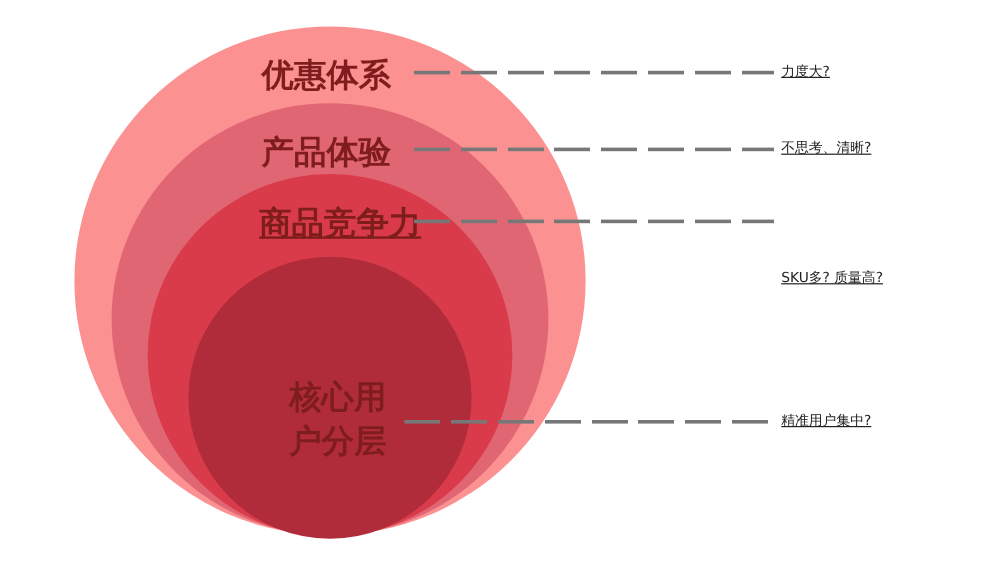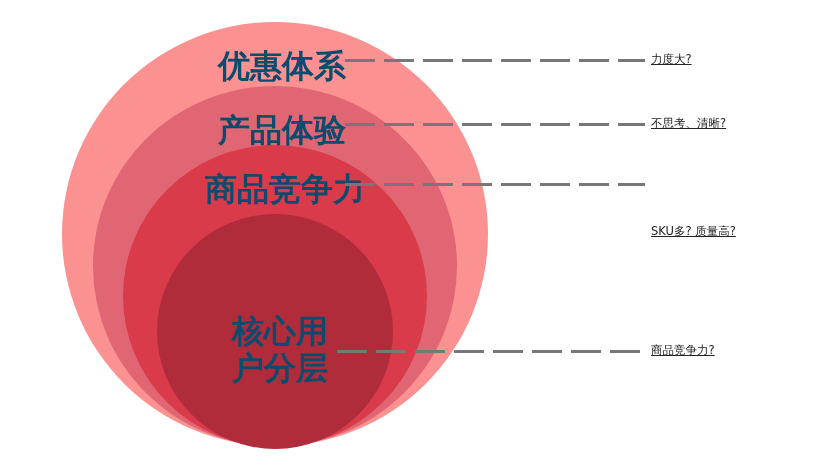--- a/index.html
+++ b/index.html
@@ -3,25 +3,25 @@
 <meta charset="utf-8">
 <style>
   html, body { margin: 0; padding: 0; background: #ffffff; }
   body { width: 820px; height: 470px; position: relative; overflow: hidden;
          font-family: "DejaVu Sans", "Liberation Sans", sans-serif; }
   .circle { position: absolute; border-radius: 50%; }
   .c1 { left: 62px; top: 22px; width: 426px; height: 424px; background: #fc9192; }
   .c2 { left: 93px; top: 86px; width: 364px; height: 360px; background: #e06673; }
   .c3 { left: 123px; top: 145px; width: 304px; height: 302px; background: #d93b4a; }
   .c4 { left: 157px; top: 214px; width: 236px; height: 235px; background: #b02c3a; }
-  .layer-label { position: absolute; color: #0c4a6e; font-weight: bold; font-size: 32px;
+  .layer-label { position: absolute; color: #7f1d1d; font-weight: bold; font-size: 27px;
                  white-space: nowrap; letter-spacing: 0px; }
   .l1 { left: 218px; top: 45px; }
   .l2 { left: 218px; top: 109px; }
-  .l3 { left: 205px; top: 168px; }
+  .l3 { left: 216px; top: 168px; text-decoration: underline; }
   .l4 { left: 232px; top: 313px; line-height: 37px; width: 90px; text-align: right; }
   .dash { position: absolute; height: 3px;
           background-image: repeating-linear-gradient(to right, #777777 0, #777777 30px, transparent 30px, transparent 39px); }
   .d1 { left: 345px; top: 59px; width: 300px; }
   .d2 { left: 345px; top: 123px; width: 300px; }
   .d3 { left: 345px; top: 183px; width: 300px; }
   .d4 { left: 337px; top: 350px; width: 308px; }
   .note { position: absolute; left: 651px; font-size: 11.5px; color: #222222; white-space: nowrap; text-decoration: underline; }
   .n1 { top: 52px; }
   .n2 { top: 116px; }
@@ -45,13 +45,13 @@
 </div>
 
 <div class="dash d1"></div>
 <div class="dash d2"></div>
 <div class="dash d3"></div>
 <div class="dash d4"></div>
 
 <div class="note n1">力度大?</div>
 <div class="note n2">不思考、清晰?</div>
 <div class="note n3">SKU多? 质量高?</div>
-<div class="note n4">商品竞争力?</div>
+<div class="note n4">精准用户集中?</div>
 
 </body></html>

